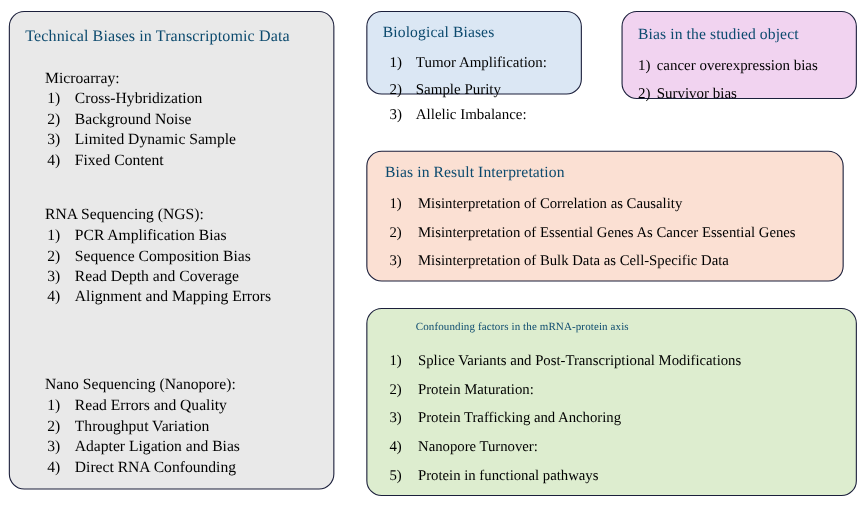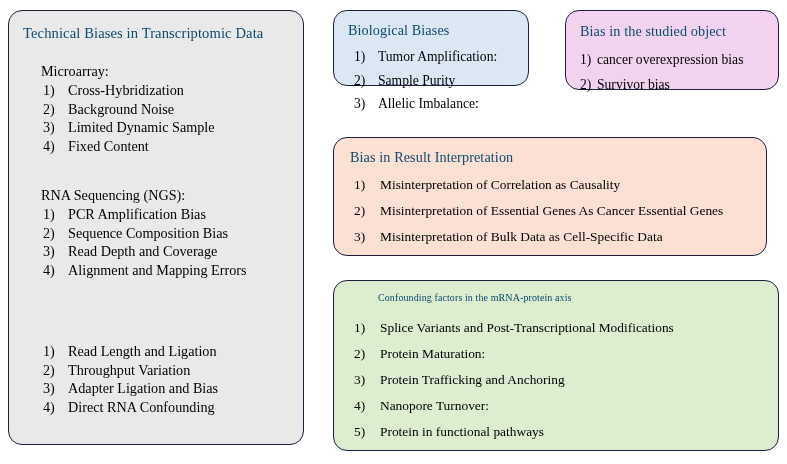--- a/index.html
+++ b/index.html
@@ -231,24 +231,25 @@
           <span class="txt">Read Depth and Coverage</span>
         </li>
         <li>
           <span class="num">4)</span>
           <span class="txt">Alignment and Mapping Errors</span>
         </li>
       </ul>
     </div>
 
     <div class="group" id="grp-nanopore">
+      <div class="grp-label">Nano Sequencing (Nanopore):</div>
       <ul class="list">
         <li>
           <span class="num">1)</span>
-          <span class="txt">Read Length and Ligation</span>
+          <span class="txt">Read Errors and Quality</span>
         </li>
         <li>
           <span class="num">2)</span>
           <span class="txt">Throughput Variation</span>
         </li>
         <li>
           <span class="num">3)</span>
           <span class="txt">Adapter Ligation and Bias</span>
         </li>
         <li>

